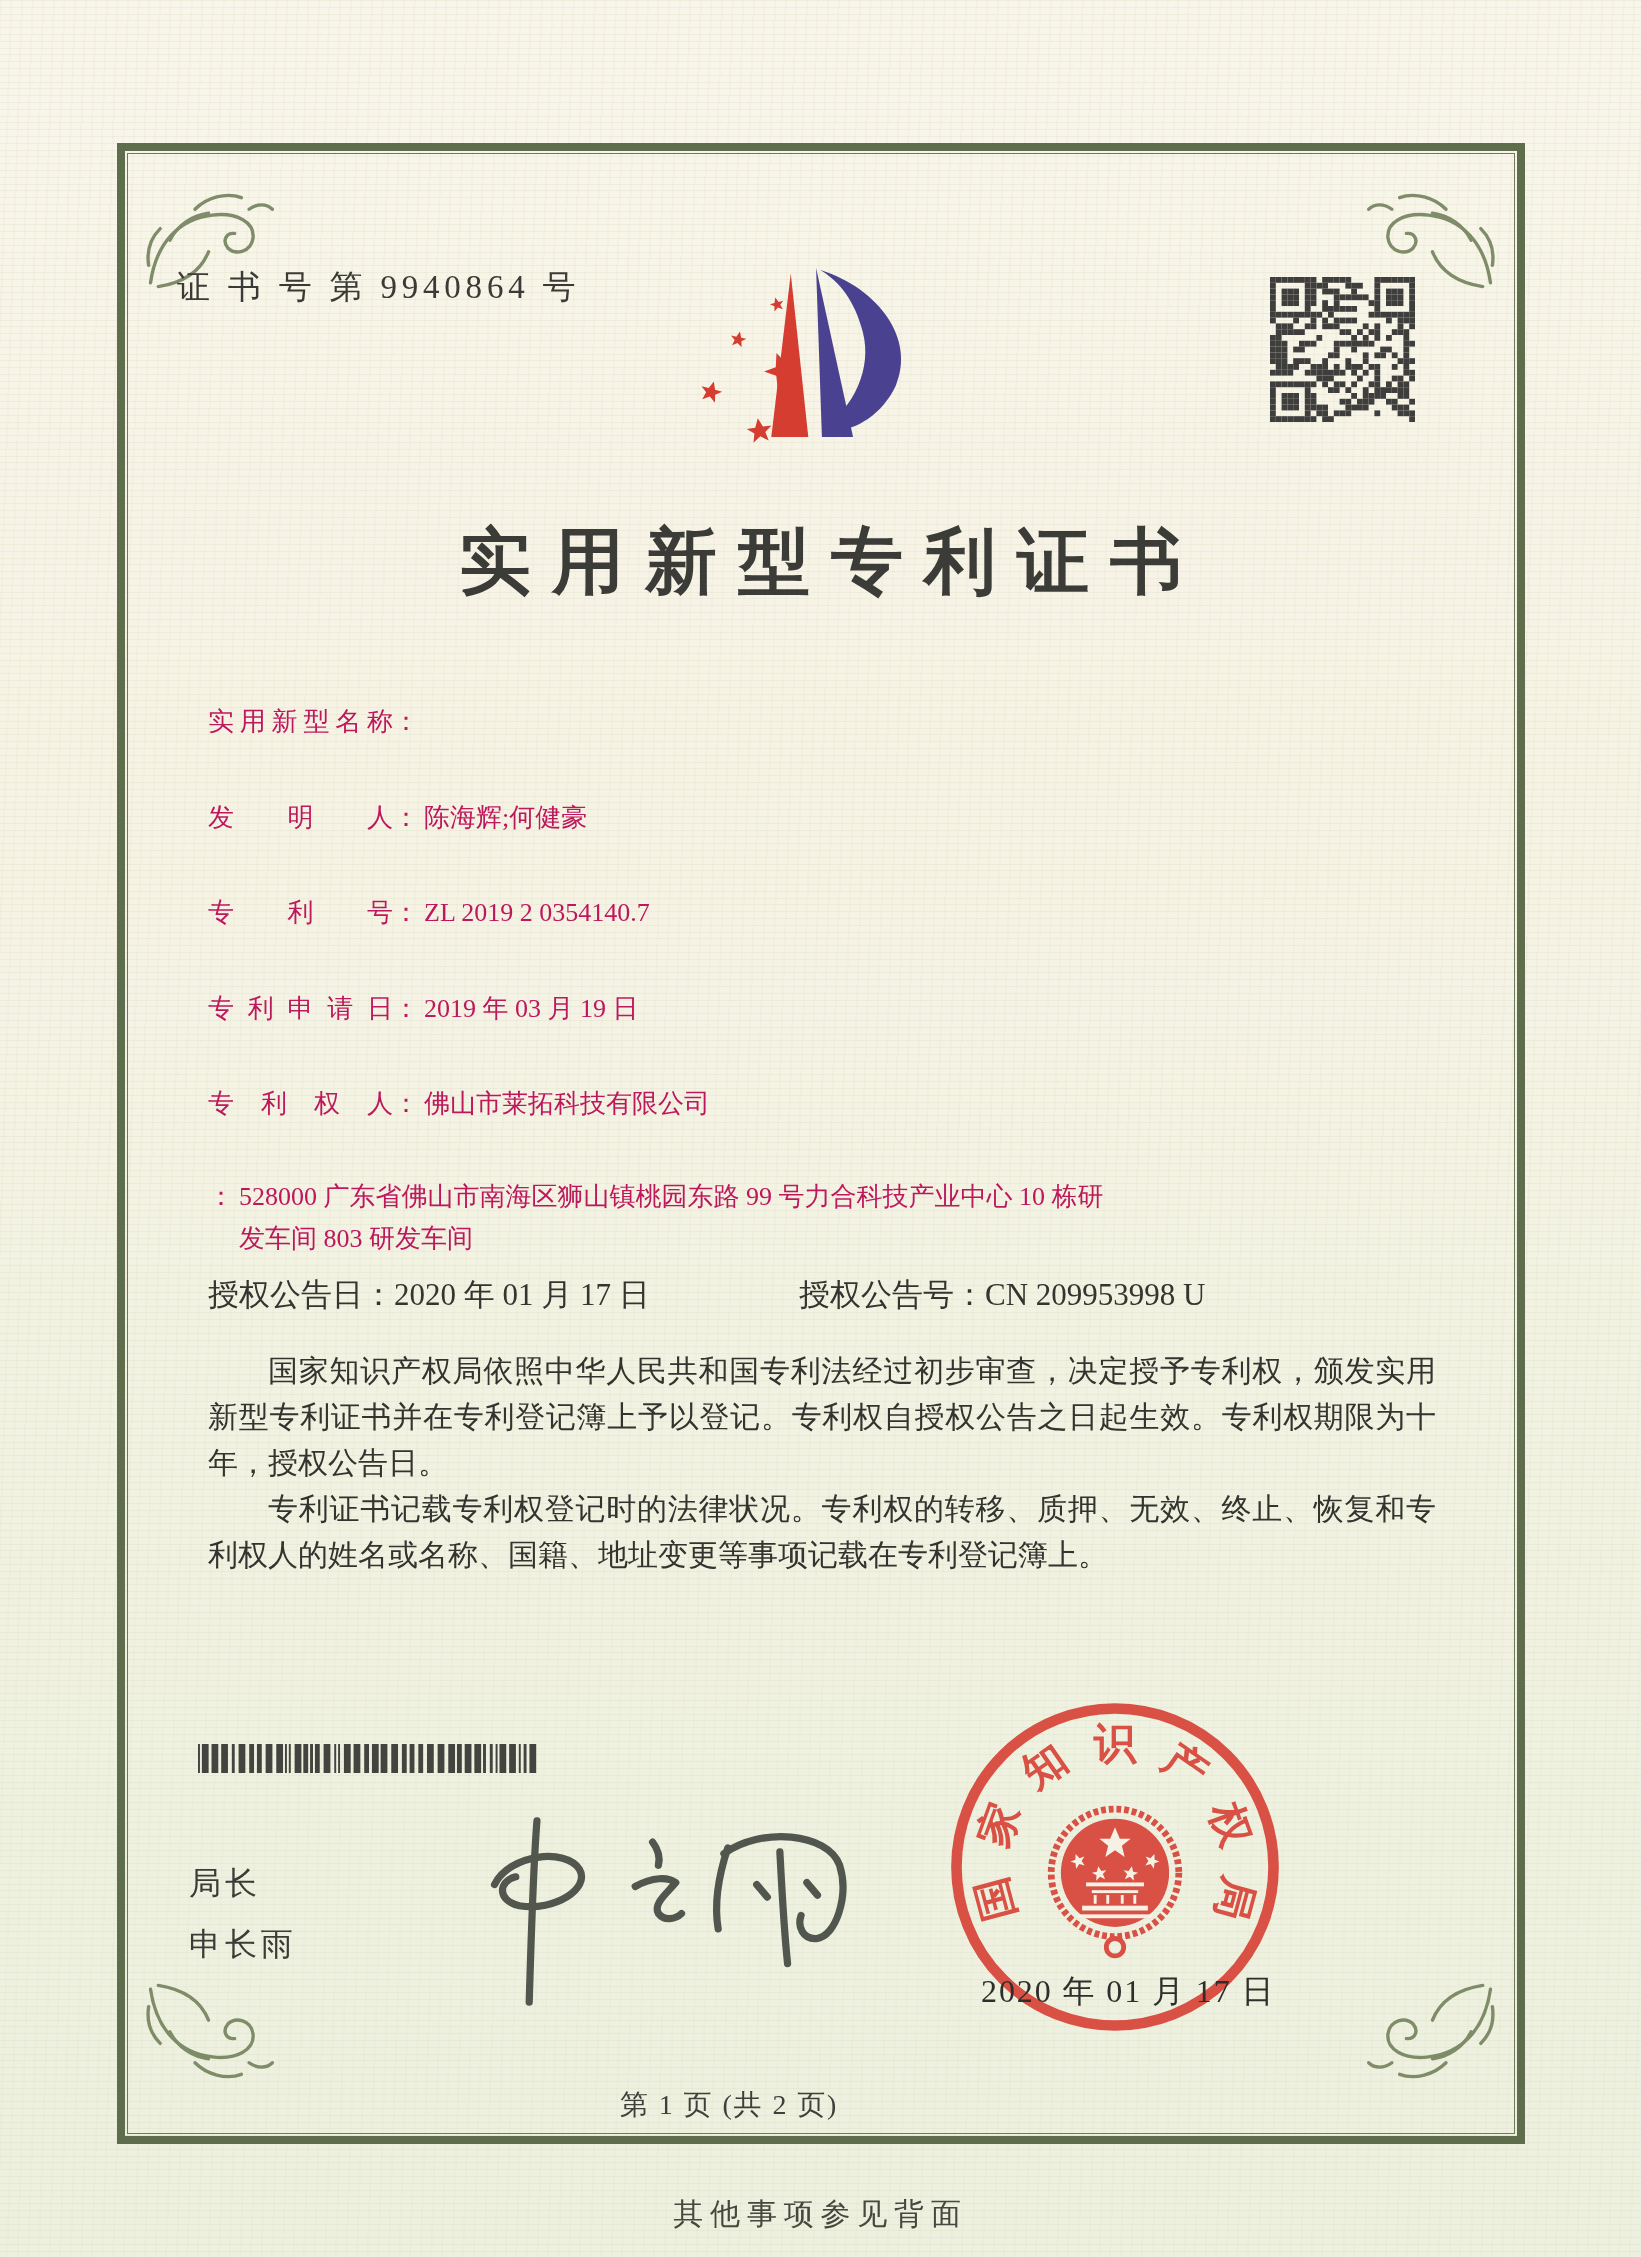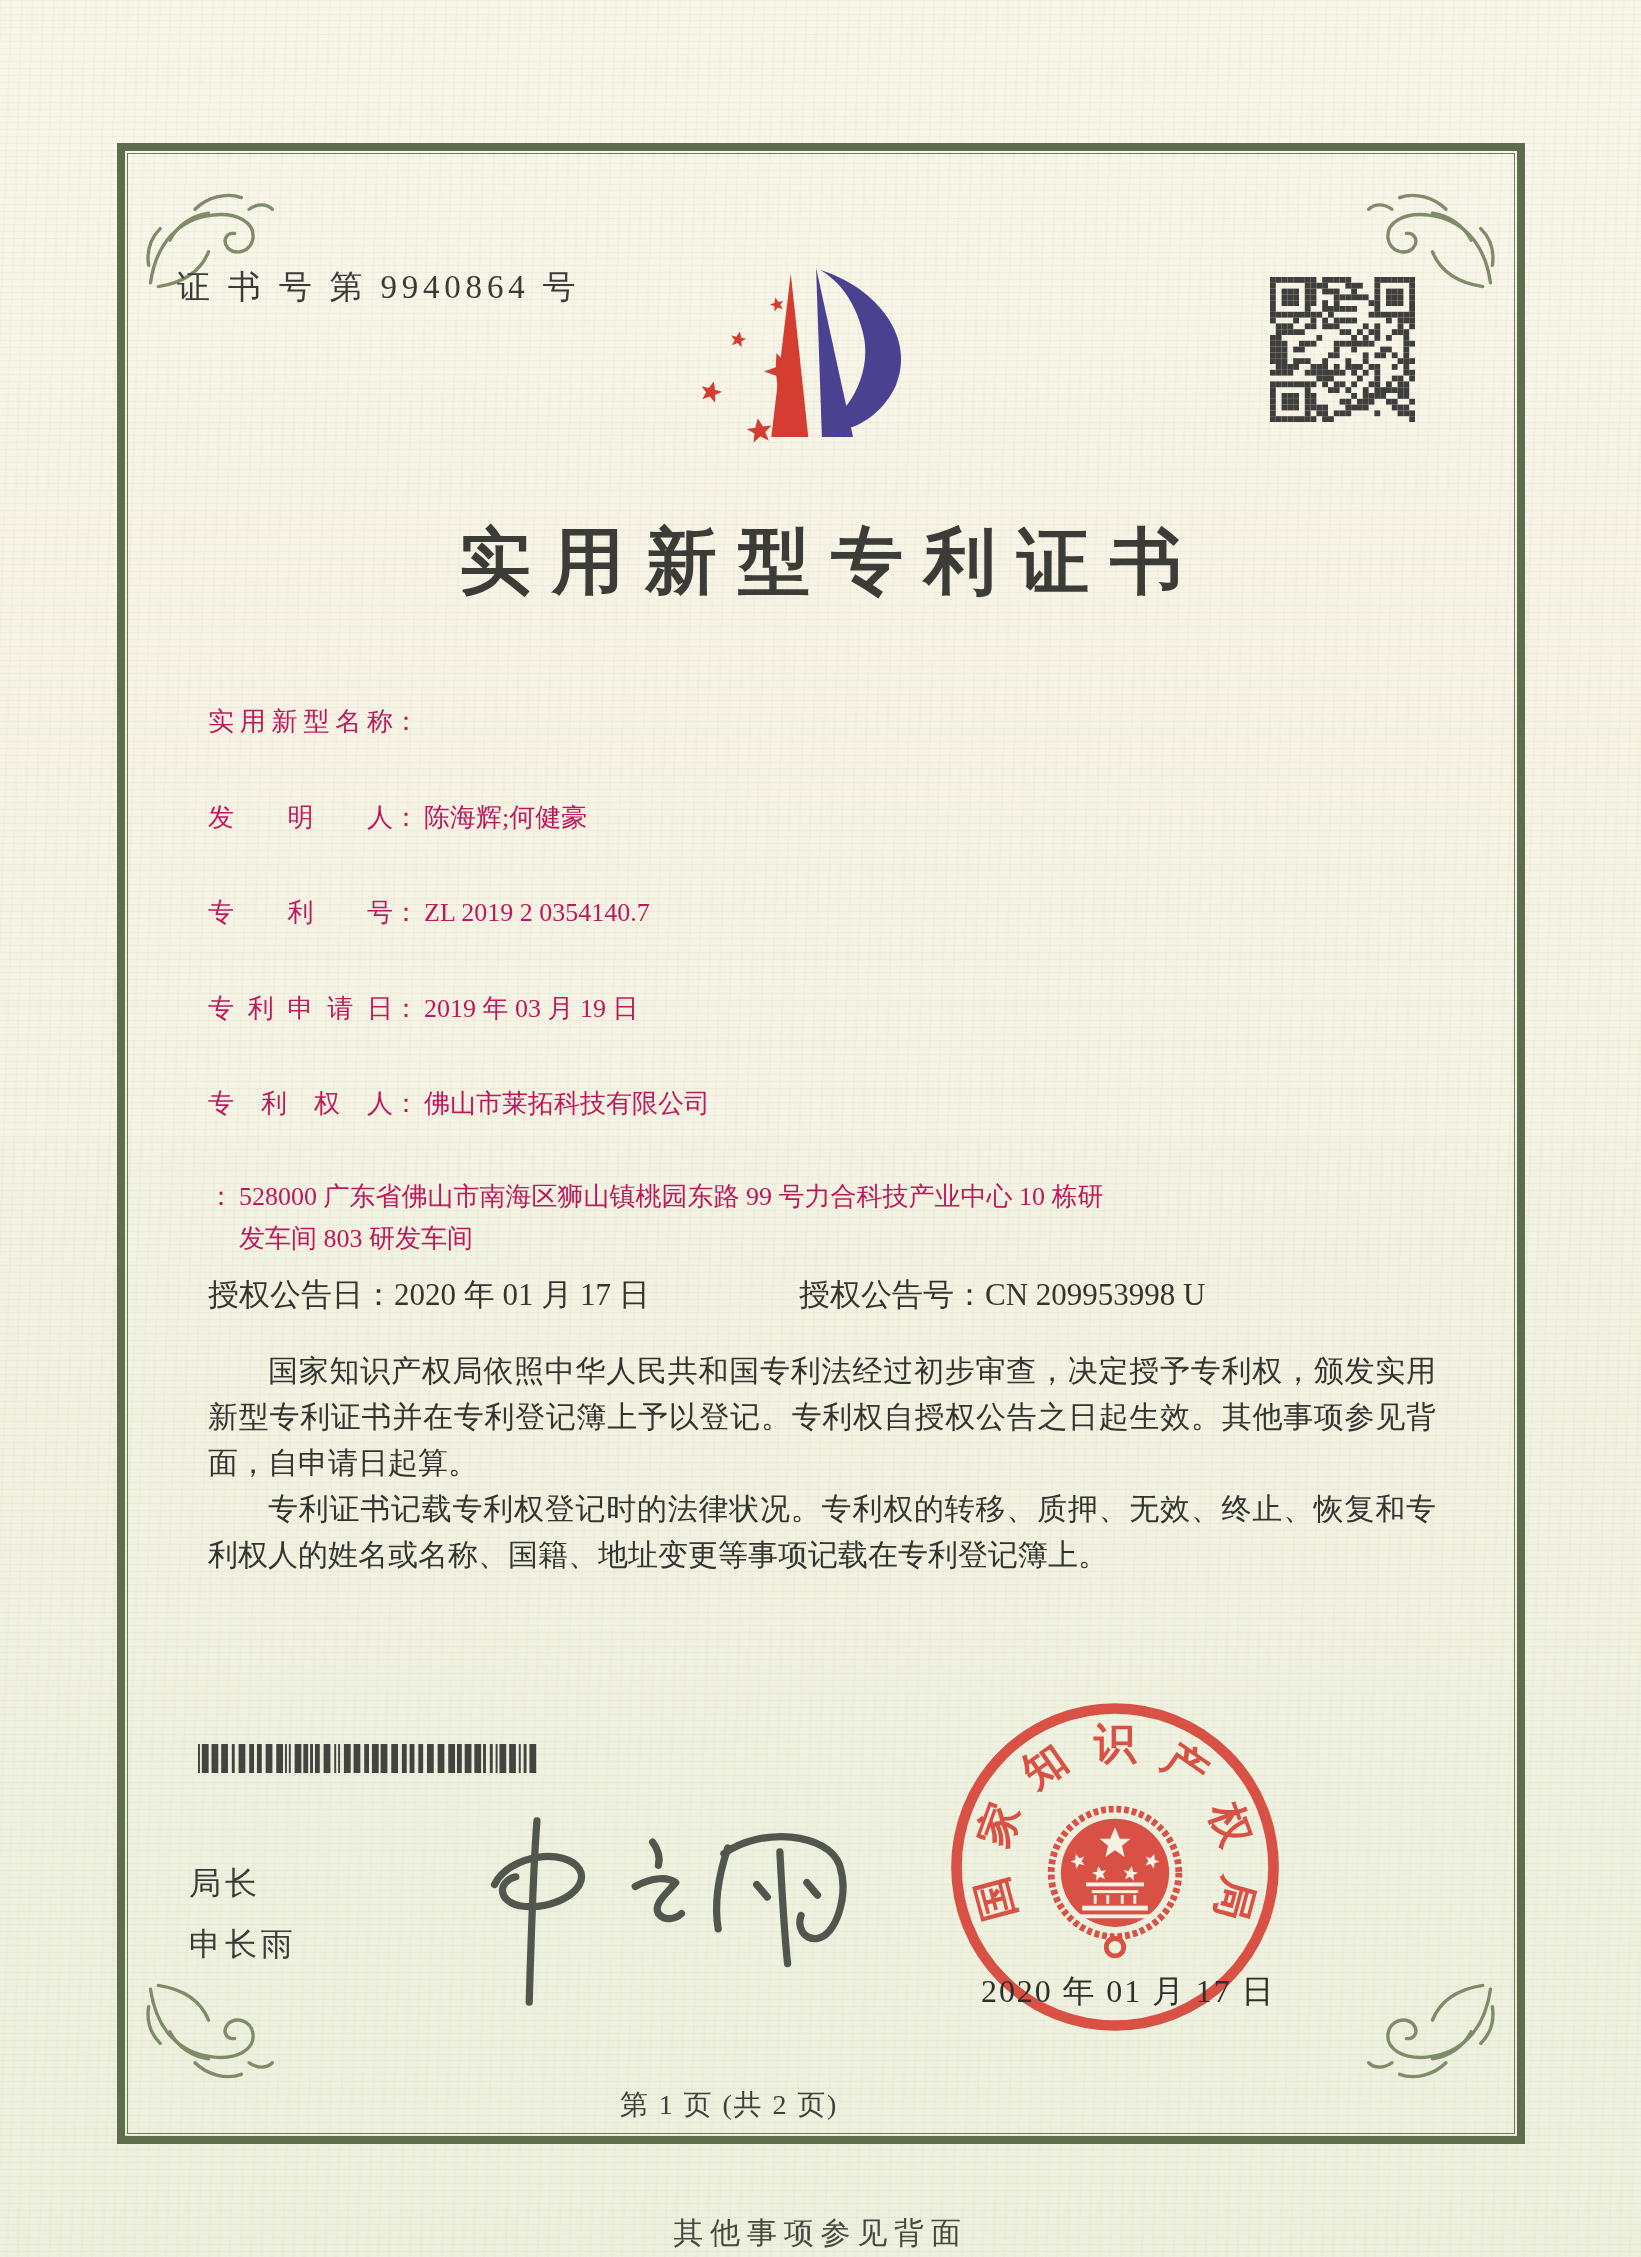--- a/index.html
+++ b/index.html
@@ -52,21 +52,21 @@
   
   .barcode{left:198px;top:1744px;width:344px;height:29px;}
   .director-title{left:189px;top:1862px;font-size:32px;letter-spacing:3.9px;color:#3b3b37;
     font-family:Liberation Sans, sans-serif;}
   .director-name{left:189px;top:1923px;font-size:32px;letter-spacing:3.9px;color:#3b3b37;
     font-family:"Liberation Sans","DejaVu Sans",sans-serif;}
   .sig{left:452px;top:1792px;width:434px;height:241px;}
   .seal{left:941px;top:1693px;width:348px;height:348px;opacity:.93;}
   .seal-date{left:981px;top:1970px;font-size:32px;letter-spacing:1.9px;color:#2e2e2a;z-index:3;white-space:pre;}
   .page-info{left:620px;top:2086px;font-size:28px;letter-spacing:1.9px;color:#3f3f3b;white-space:pre;}
-  .back-note{left:50%;top:2194px;transform:translateX(-50%);font-size:30px;letter-spacing:6.8px;color:#47473f;margin-top:19px;}
+  .back-note{left:50%;top:2194px;transform:translateX(-50%);font-size:30px;letter-spacing:6.8px;color:#47473f;}
   svg{display:block;}
 </style>
 </head>
 <body>
 
 <svg width="0" height="0" style="position:absolute">
   <defs>
     <path id="star5" d="M0,-10 L2.94,-3.09 L9.51,-3.09 L4.19,1.18 L5.88,8.09 L0,4 L-5.88,8.09 L-4.19,1.18 L-9.51,-3.09 L-2.94,-3.09 Z"></path>
     <g id="orn-motif" stroke="#6b7b54" stroke-width="3.5" fill="none" stroke-linecap="round" opacity="0.85">
       <path d="M14,128 C20,86 44,62 78,58 C104,55 122,66 120,82 C118,96 102,100 94,92 C88,85 92,76 101,77"></path>
@@ -475,21 +475,21 @@
 </div>
 
 <div class="abs grant">
   <span>授权公告日：</span><span>2020 年 01 月 17 日</span>
   <span class="pair2">
     <span>授权公告号：</span><span>CN 209953998 U</span>
   </span>
 </div>
 
 <div class="abs paras">
-  <p>国家知识产权局依照中华人民共和国专利法经过初步审查，决定授予专利权，颁发实用新型专利证书并在专利登记簿上予以登记。专利权自授权公告之日起生效。其他事项参见背面，自申请日起算。</p>
+  <p>国家知识产权局依照中华人民共和国专利法经过初步审查，决定授予专利权，颁发实用新型专利证书并在专利登记簿上予以登记。专利权自授权公告之日起生效。专利权期限为十年，授权公告日。</p>
   <p>专利证书记载专利权登记时的法律状况。专利权的转移、质押、无效、终止、恢复和专利权人的姓名或名称、国籍、地址变更等事项记载在专利登记簿上。</p>
 </div>
 
 <svg class="abs barcode" id="bc-svg" viewBox="0 0 356 30" fill="#434340">
     <rect x="0" y="0" width="2" height="30"></rect>
     <rect x="4" y="0" width="7" height="30"></rect>
     <rect x="14" y="0" width="7" height="30"></rect>
     <rect x="24" y="0" width="7" height="30"></rect>
     <rect x="35" y="0" width="3" height="30"></rect>
     <rect x="42" y="0" width="7" height="30"></rect>

